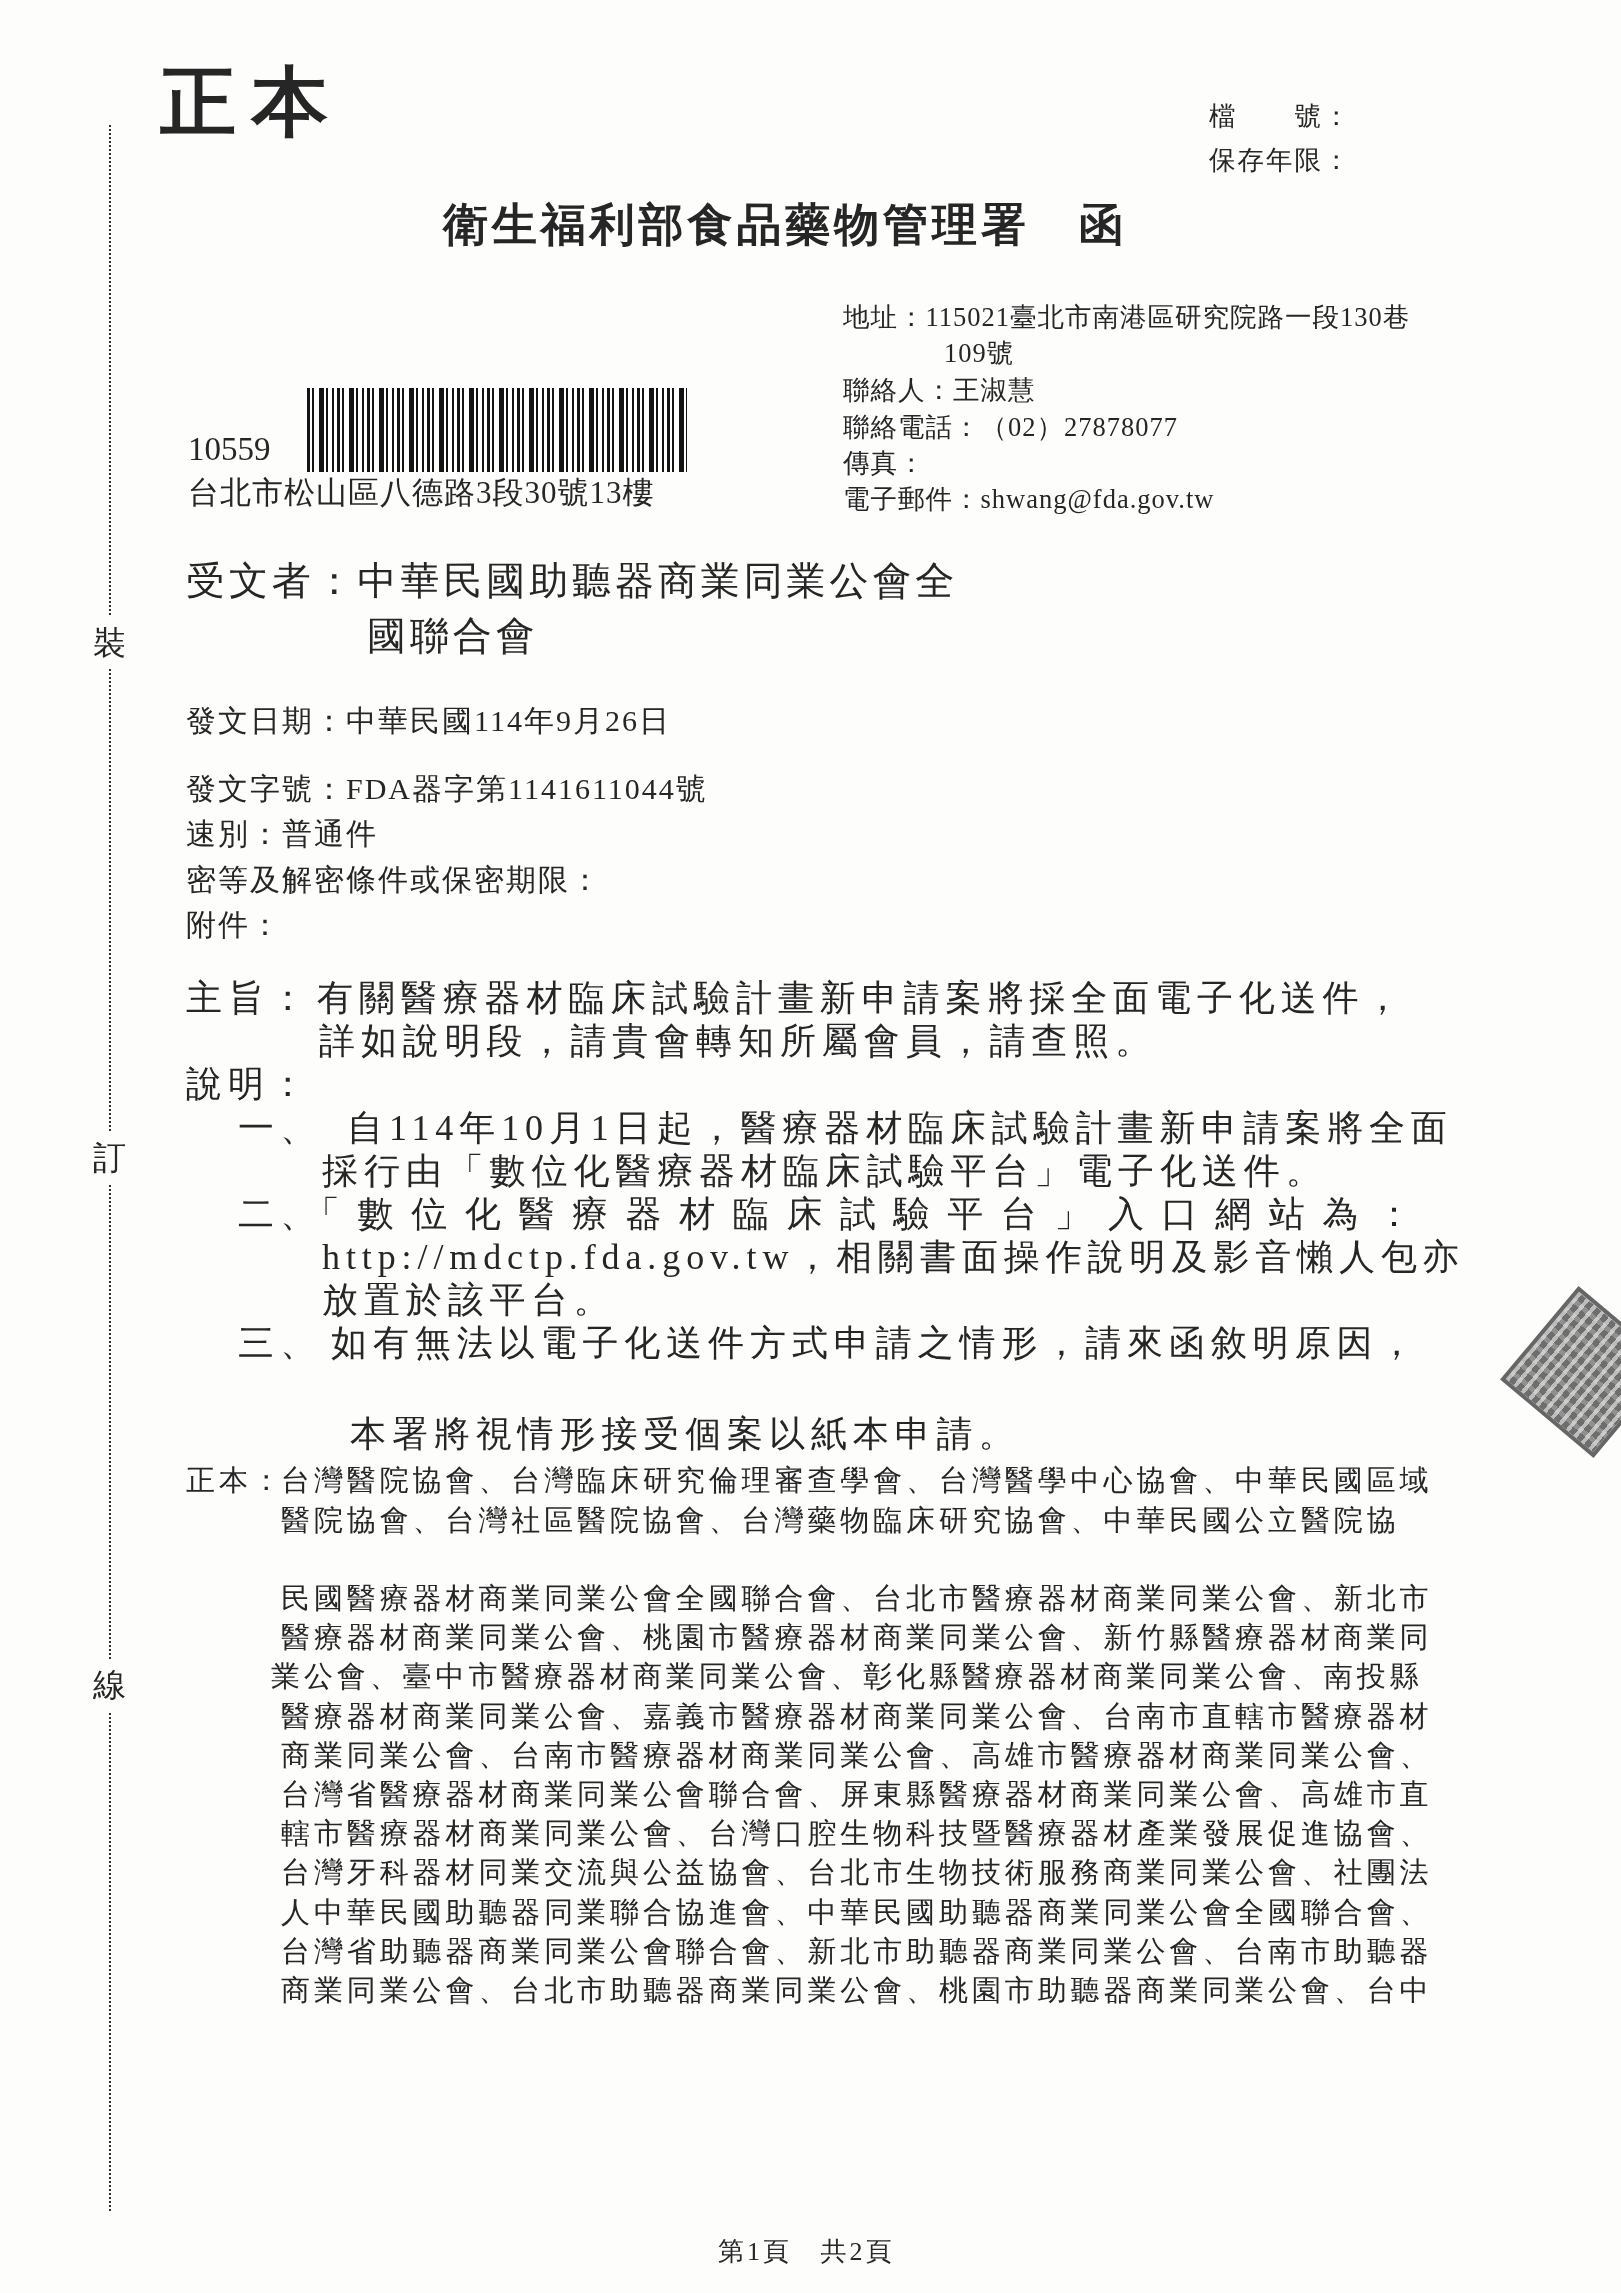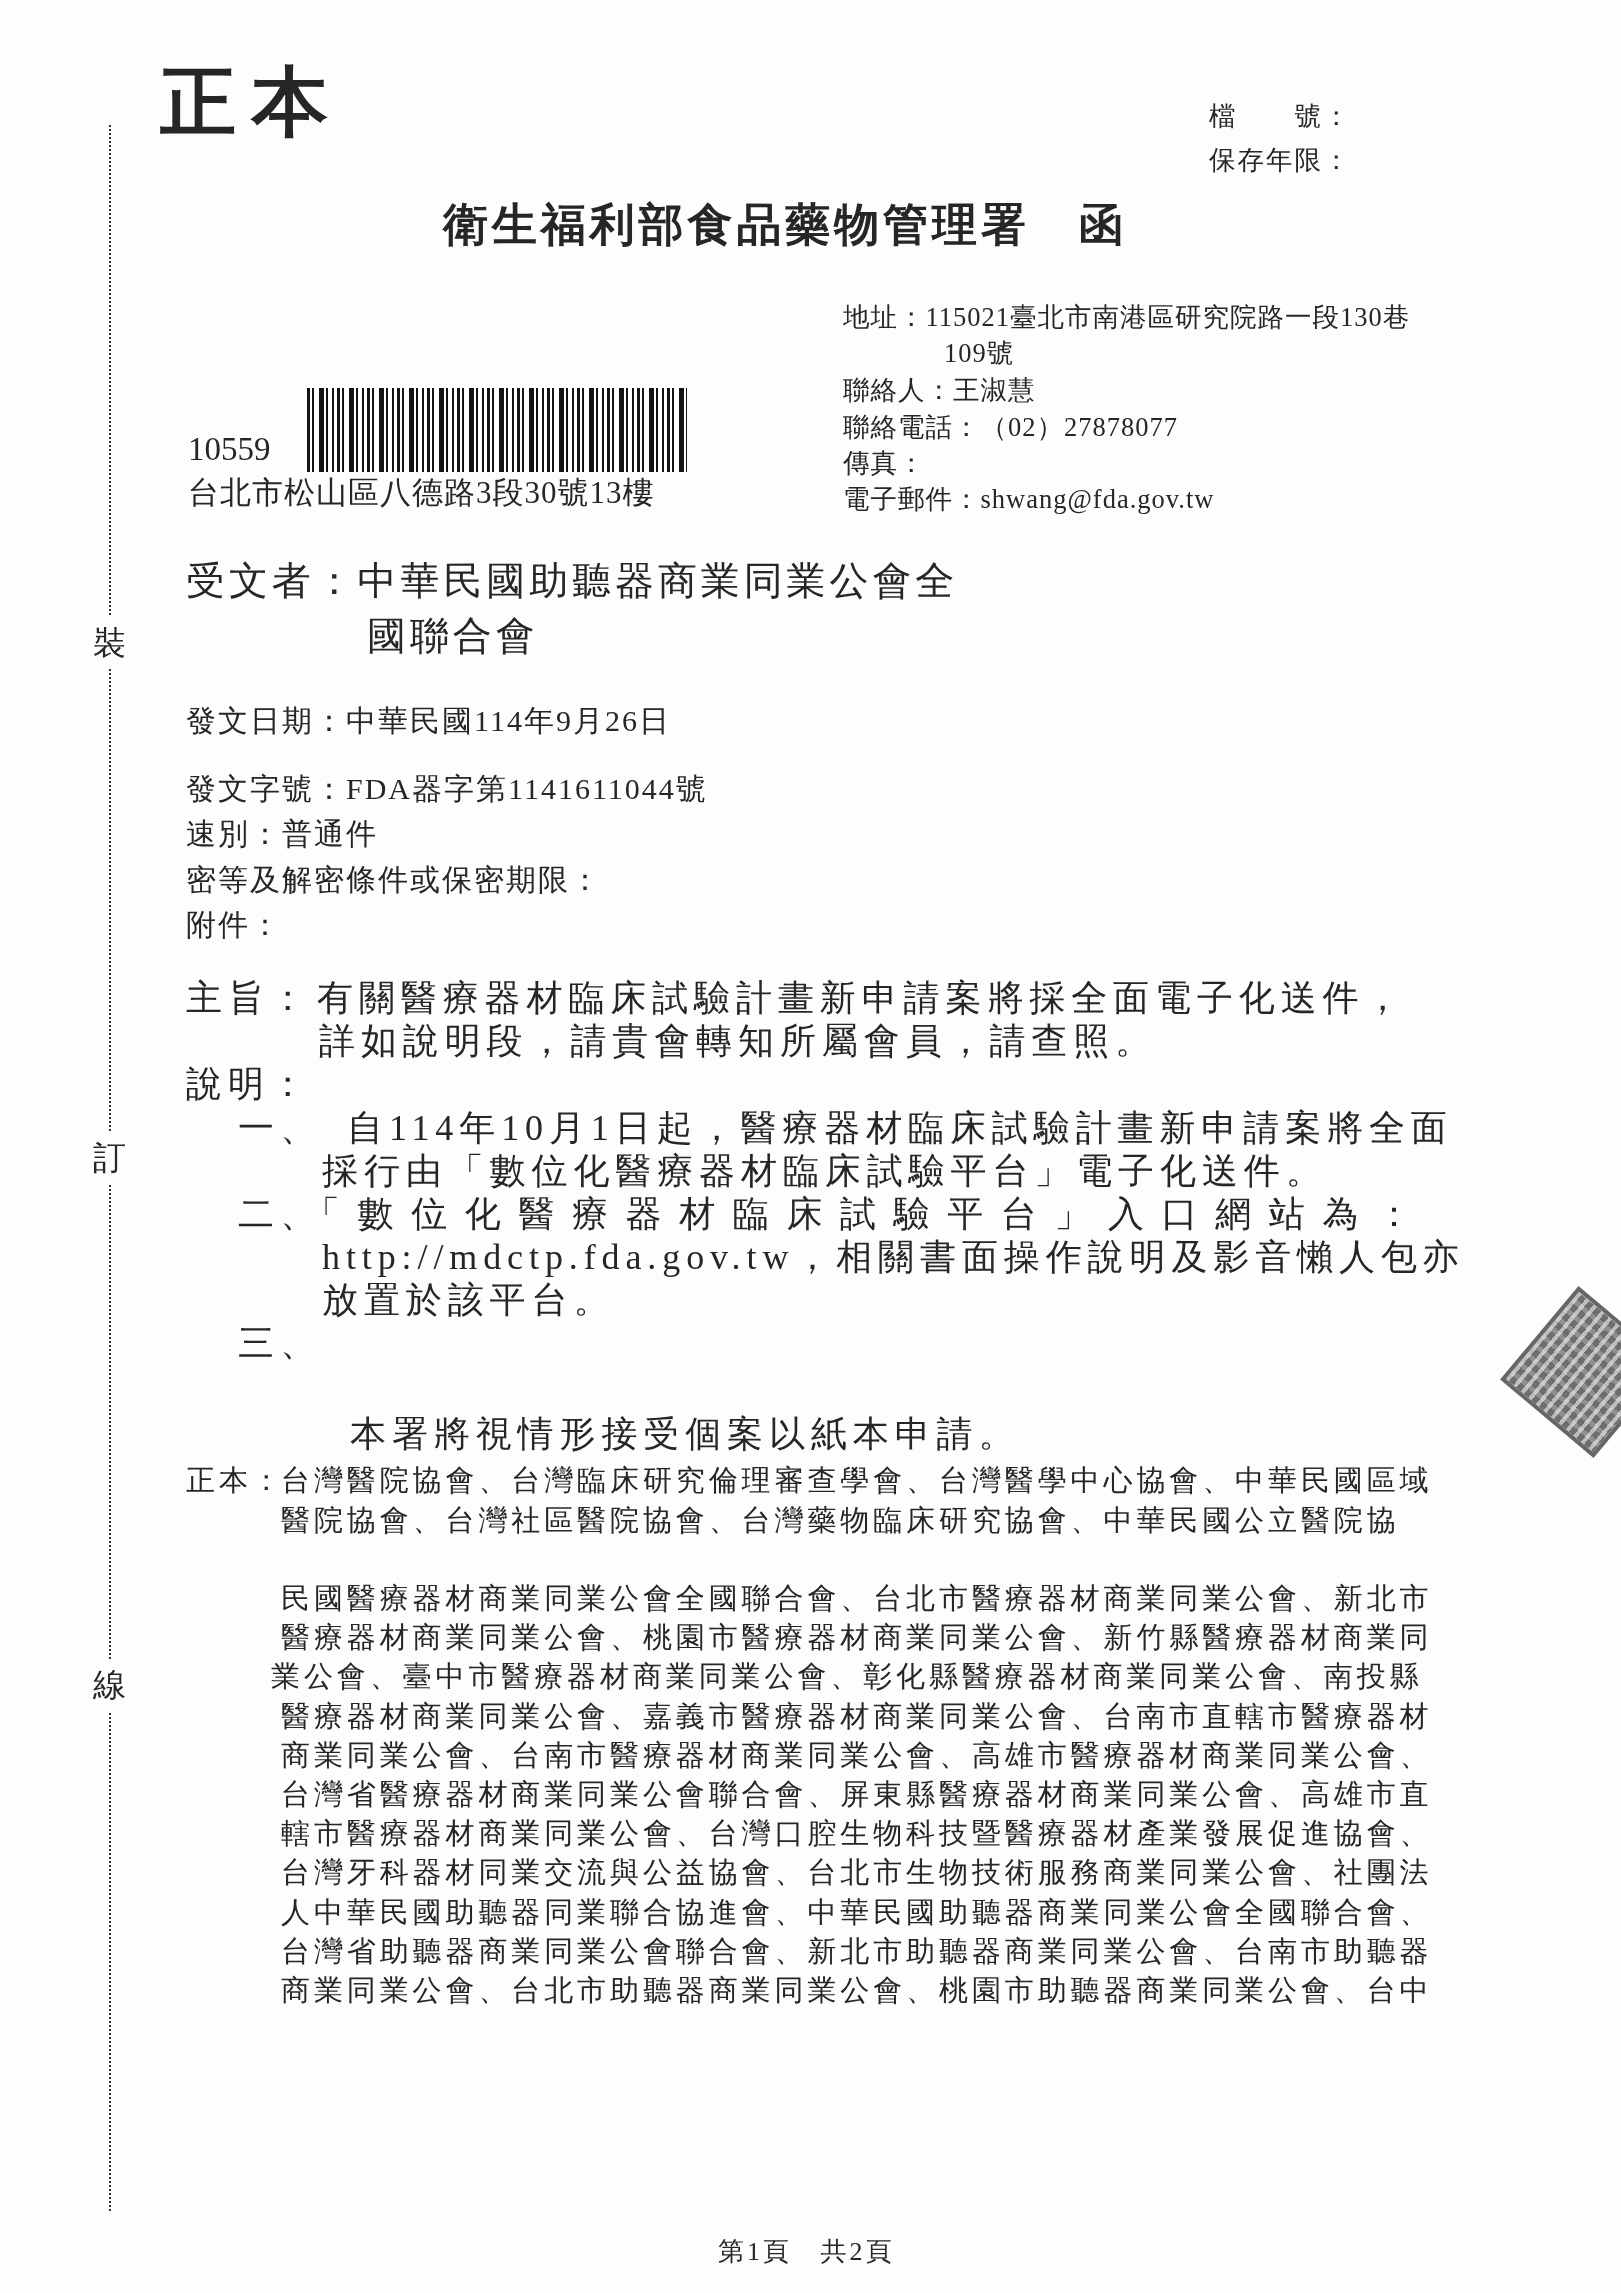--- a/index.html
+++ b/index.html
@@ -121,20 +121,21 @@
   <div class="abs body-line" style="left:238px;top:1108px;">一、</div>
   <div class="abs body-line" style="left:347px;top:1108px;">自114年10月1日起，醫療器材臨床試驗計畫新申請案將全面</div>
   <div class="abs body-line" style="left:322px;top:1151px;">採行由「數位化醫療器材臨床試驗平台」電子化送件。</div>
 
   <div class="abs body-line" style="left:238px;top:1194px;">二、</div>
   <div class="abs body-line spread" style="left:304px;top:1194px;">「數位化醫療器材臨床試驗平台」入口網站為：</div>
   <div class="abs body-line" style="left:322px;top:1237px;">http://mdctp.fda.gov.tw，相關書面操作說明及影音懶人包亦</div>
   <div class="abs body-line" style="left:322px;top:1280px;">放置於該平台。</div>
 
   <div class="abs body-line" style="left:238px;top:1323px;">三、</div>
+  <div class="abs body-line" style="left:331px;top:1323px;">如有無法以電子化送件方式申請之情形，請來函敘明原因，</div>
   <div class="abs body-line" style="left:322px;top:1414px;margin-left:28px;">本署將視情形接受個案以紙本申請。</div>
 
   <div class="seal"></div>
 
   <div class="abs cc-line" style="left:186px;top:1464px;">正本：</div>
   <div class="abs cc-line" style="left:281px;top:1504px;">醫院協會、台灣社區醫院協會、台灣藥物臨床研究協會、中華民國公立醫院協</div>
   <div class="abs cc-line" style="left:281px;top:1464px;">台灣醫院協會、台灣臨床研究倫理審查學會、台灣醫學中心協會、中華民國區域</div>
   <div class="abs cc-line" style="left:281px;top:1582px;">民國醫療器材商業同業公會全國聯合會、台北市醫療器材商業同業公會、新北市</div>
   <div class="abs cc-line" style="left:281px;top:1621px;">醫療器材商業同業公會、桃園市醫療器材商業同業公會、新竹縣醫療器材商業同</div>
   <div class="abs cc-line" style="left:271px;top:1660px;">業公會、臺中市醫療器材商業同業公會、彰化縣醫療器材商業同業公會、南投縣</div>

